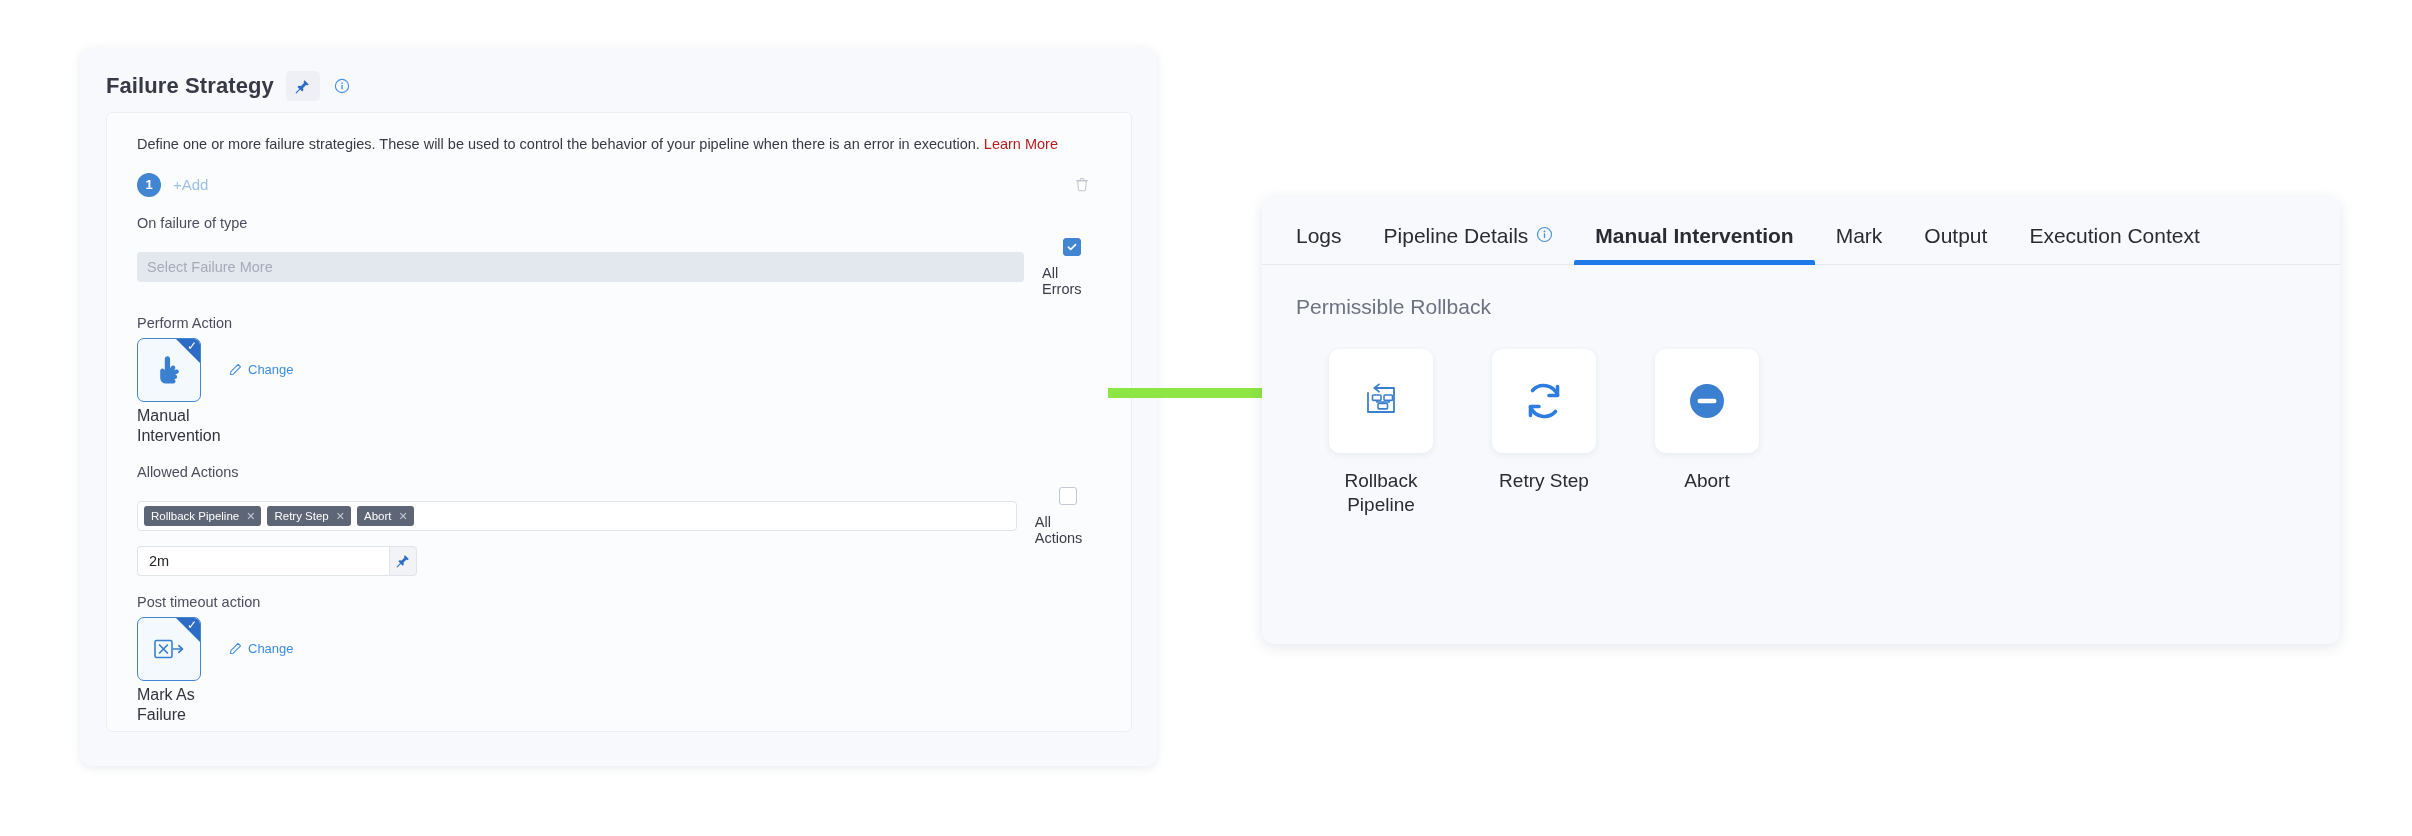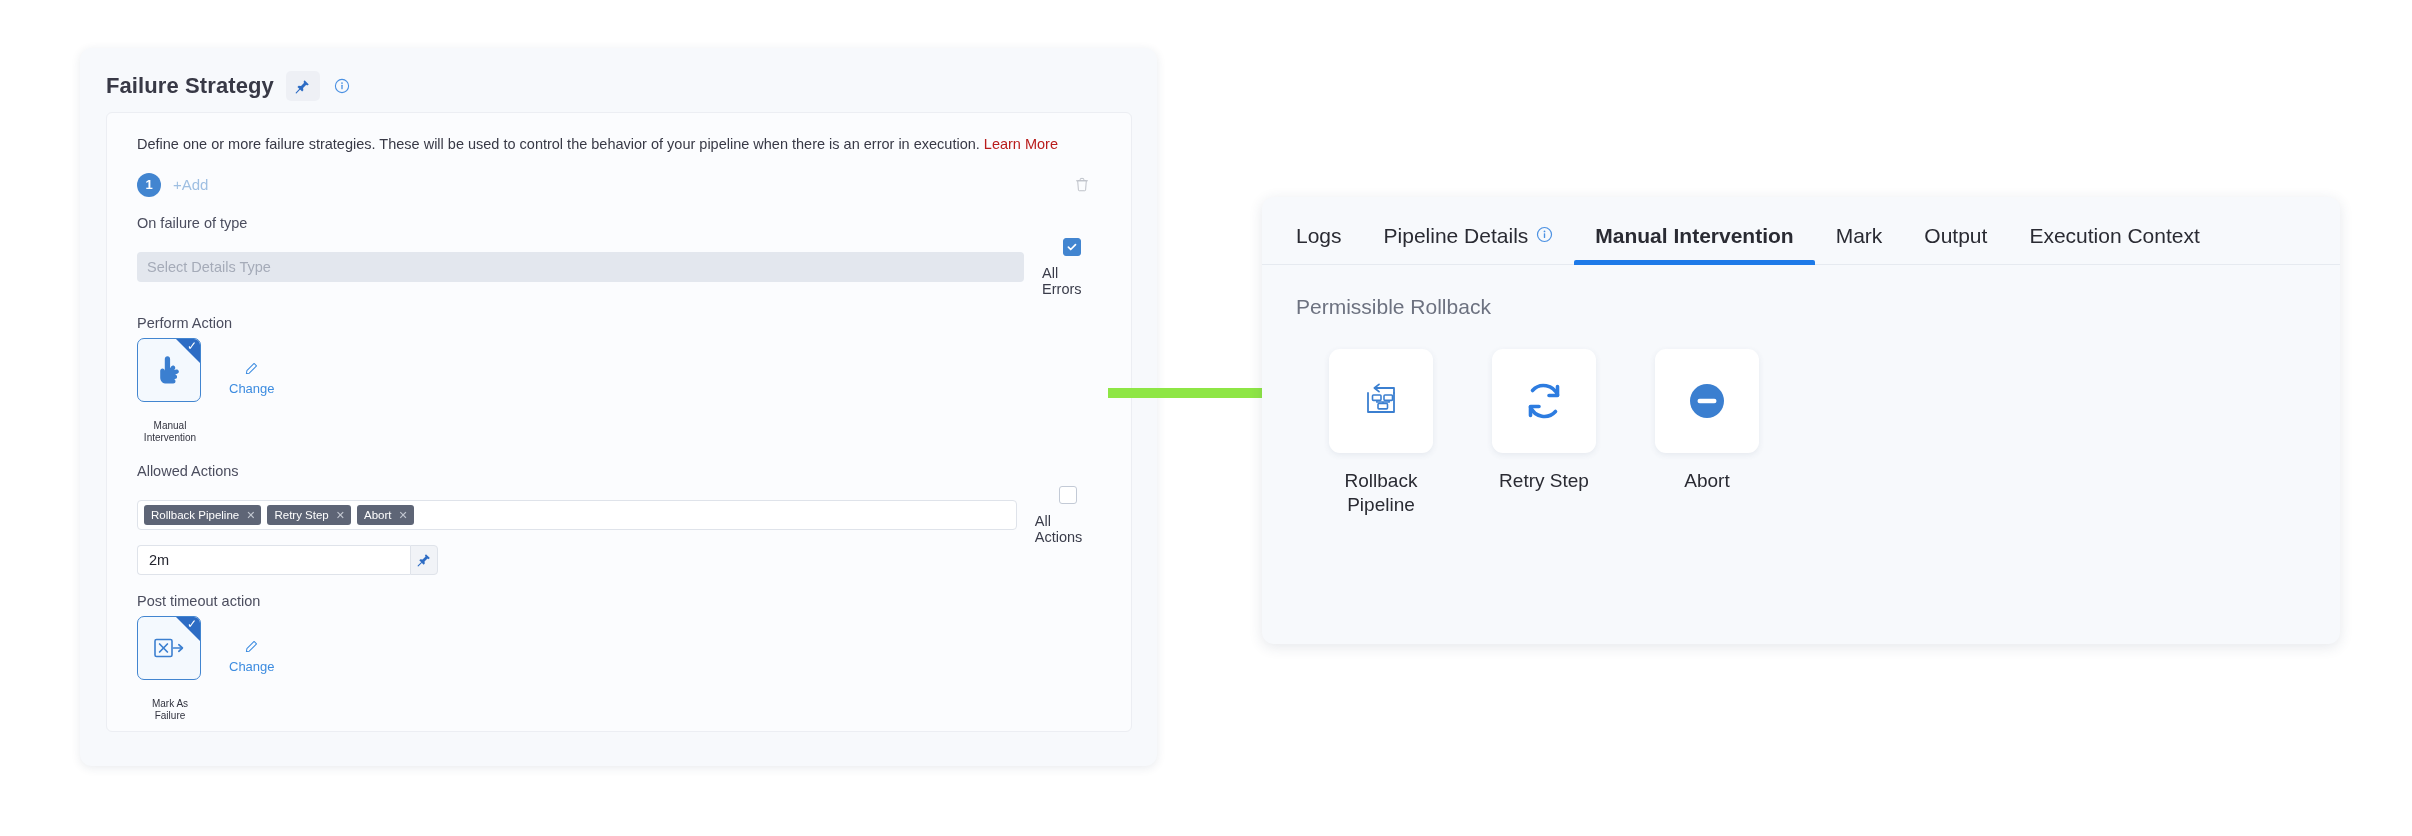--- a/index.html
+++ b/index.html
@@ -106,29 +106,28 @@
     position: absolute; right: 0; top: 0;
     width: 0; height: 0;
     border-top: 24px solid #2d6cc4;
     border-left: 24px solid transparent;
   }
   .tile .corner-check {
     position: absolute; right: 3px; top: 0px;
     color: #fff; font-size: 12px; line-height: 14px;
   }
   .tile-caption {
-    margin-top: 18px;
-    font-size: 10px; color: #32333f;
-    text-align: center; line-height: 1.25;
+    margin-top: 4px;
+    font-size: 16px; color: #32333f;
+    line-height: 1.25;
   }
   .change-link {
     display: flex; align-items: center; gap: 6px;
     font-size: 13px; color: #3d8ce0;
     margin-top: 24px;
-    flex-direction: column;
   }
 
   
   .tags-box {
     width: 888px; height: 30px;
     background: #ffffff;
     border: 1px solid #dfe3ea;
     border-radius: 4px;
     display: flex; align-items: center; gap: 6px;
     padding: 0 6px;
@@ -138,21 +137,21 @@
     background: #5e6576; color: #ffffff;
     font-size: 11.5px;
     border-radius: 3px;
     padding: 3px 6px 3px 7px;
     height: 20px;
   }
   .tag .x { color: #c2c7d1; font-size: 11px; cursor: pointer; }
 
   .timeout-row { display: flex; align-items: stretch; }
   .timeout-input {
-    width: 273px; height: 30px;
+    width: 252px; height: 30px;
     background: #fff;
     border: 1px solid #dfe3ea;
     border-right: none;
     border-radius: 4px 0 0 4px;
     display: flex; align-items: center;
     padding-left: 11px;
     font-size: 14.5px; color: #24252f;
   }
   .timeout-pin {
     width: 28px; height: 30px;
@@ -258,21 +257,21 @@
           <svg width="18" height="18" viewBox="0 0 20 20" fill="none">
             <path d="M5.2 6.4 h9.6 l-.8 10.2 a1 1 0 0 1-1 .9 H7 a1 1 0 0 1-1-.9 Z" stroke="#8b909c" stroke-width="1.1" fill="none"></path>
             <path d="M3.9 6.4 h12.2" stroke="#8b909c" stroke-width="1.1" stroke-linecap="round"></path>
             <path d="M8 6.4 V4.6 a.8 .8 0 0 1 .8-.8 h2.4 a.8 .8 0 0 1 .8 .8 V6.4" stroke="#8b909c" stroke-width="1.1" fill="none"></path>
           </svg>
         </span>
       </div>
 
       <div class="field-label">On failure of type</div>
       <div class="inline-row">
-        <div class="select-box">Select Details Type</div>
+        <div class="select-box">Select Failure More</div>
         <div class="chk-wrap">
           <span class="chk checked">
             <svg width="12" height="12" viewBox="0 0 12 12">
               <path d="M2.4 6.2 L4.7 8.5 L9.5 3.6" stroke="#fff" stroke-width="1.7" fill="none" stroke-linecap="round" stroke-linejoin="round"></path>
             </svg>
           </span>
           <span class="chk-label">All Errors</span>
         </div>
       </div>
 

